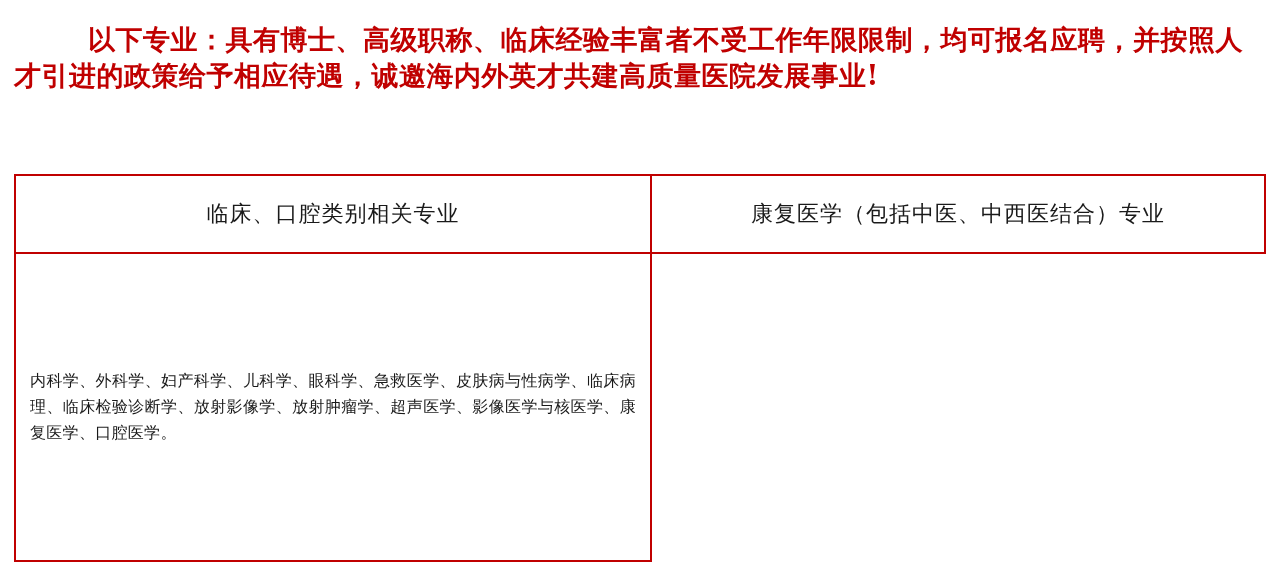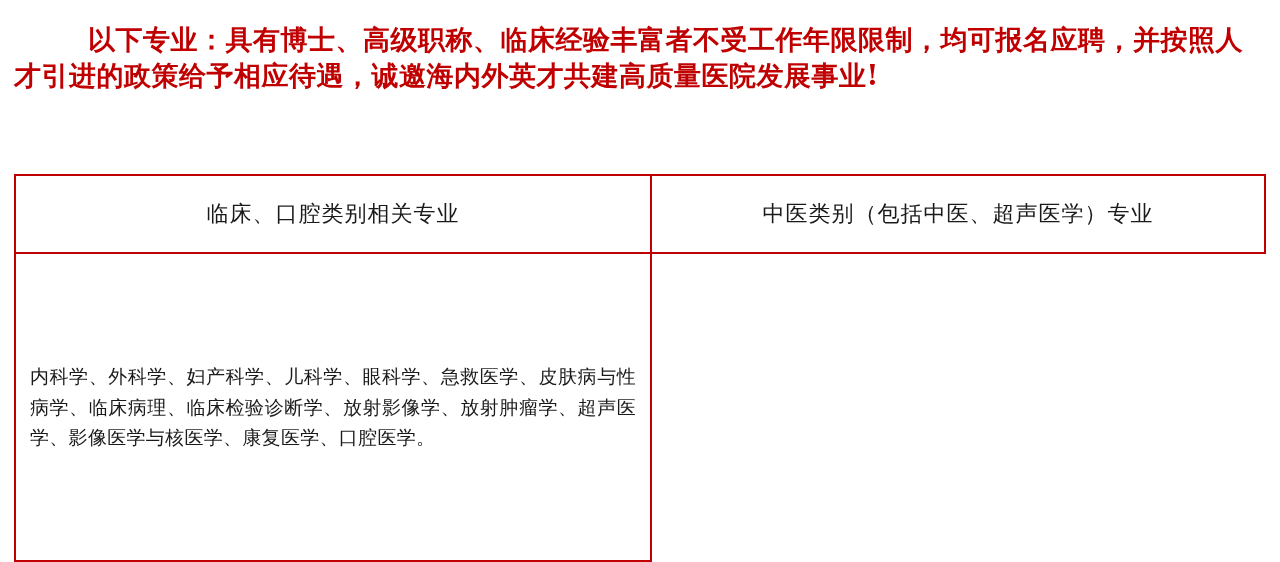--- a/index.html
+++ b/index.html
@@ -86,41 +86,41 @@
   .body-row .col-left .txt {
     text-align: justify;
     letter-spacing: 0.3px;
   }
   .body-row .col-right .txt {
     text-align: justify;
     letter-spacing: 0.3px;
   }
   .txt {
     width: 100%;
-    font-size: 19px;
+    font-size: 16px;
     line-height: 1.62;
   }
 </style>
 </head>
 <body>
 
 <div class="page">
 
   <div class="notice">
     <span class="indent"></span><span>以下专业：具有博士、高级职称、临床经验丰富者不受工作年限限制，</span><span>均可报名应聘，并按照人才引进的政策给予相应待遇，诚邀海内外英才共建高</span><span>质量医院发展事业!</span>
   </div>
 
   <div class="table">
 
     <div class="row head-row">
       <div class="cell col-left">
         <span>临床、口腔类别相关专业</span>
       </div>
       <div class="cell col-right">
-        <span>中医类别（包括中医、超声医学）专业</span>
+        <span>康复医学（包括中医、中西医结合）专业</span>
       </div>
     </div>
 
     <div class="row body-row">
       <div class="cell col-left">
         <div class="txt">内科学、外科学、妇产科学、儿科学、眼科学、急救医学、皮肤病与性病学、临床病理、临床检验诊断学、放射影像学、放射肿瘤学、超声医学、影像医学与核医学、康复医学、口腔医学。</div>
       </div>
     </div>
 
   </div>

